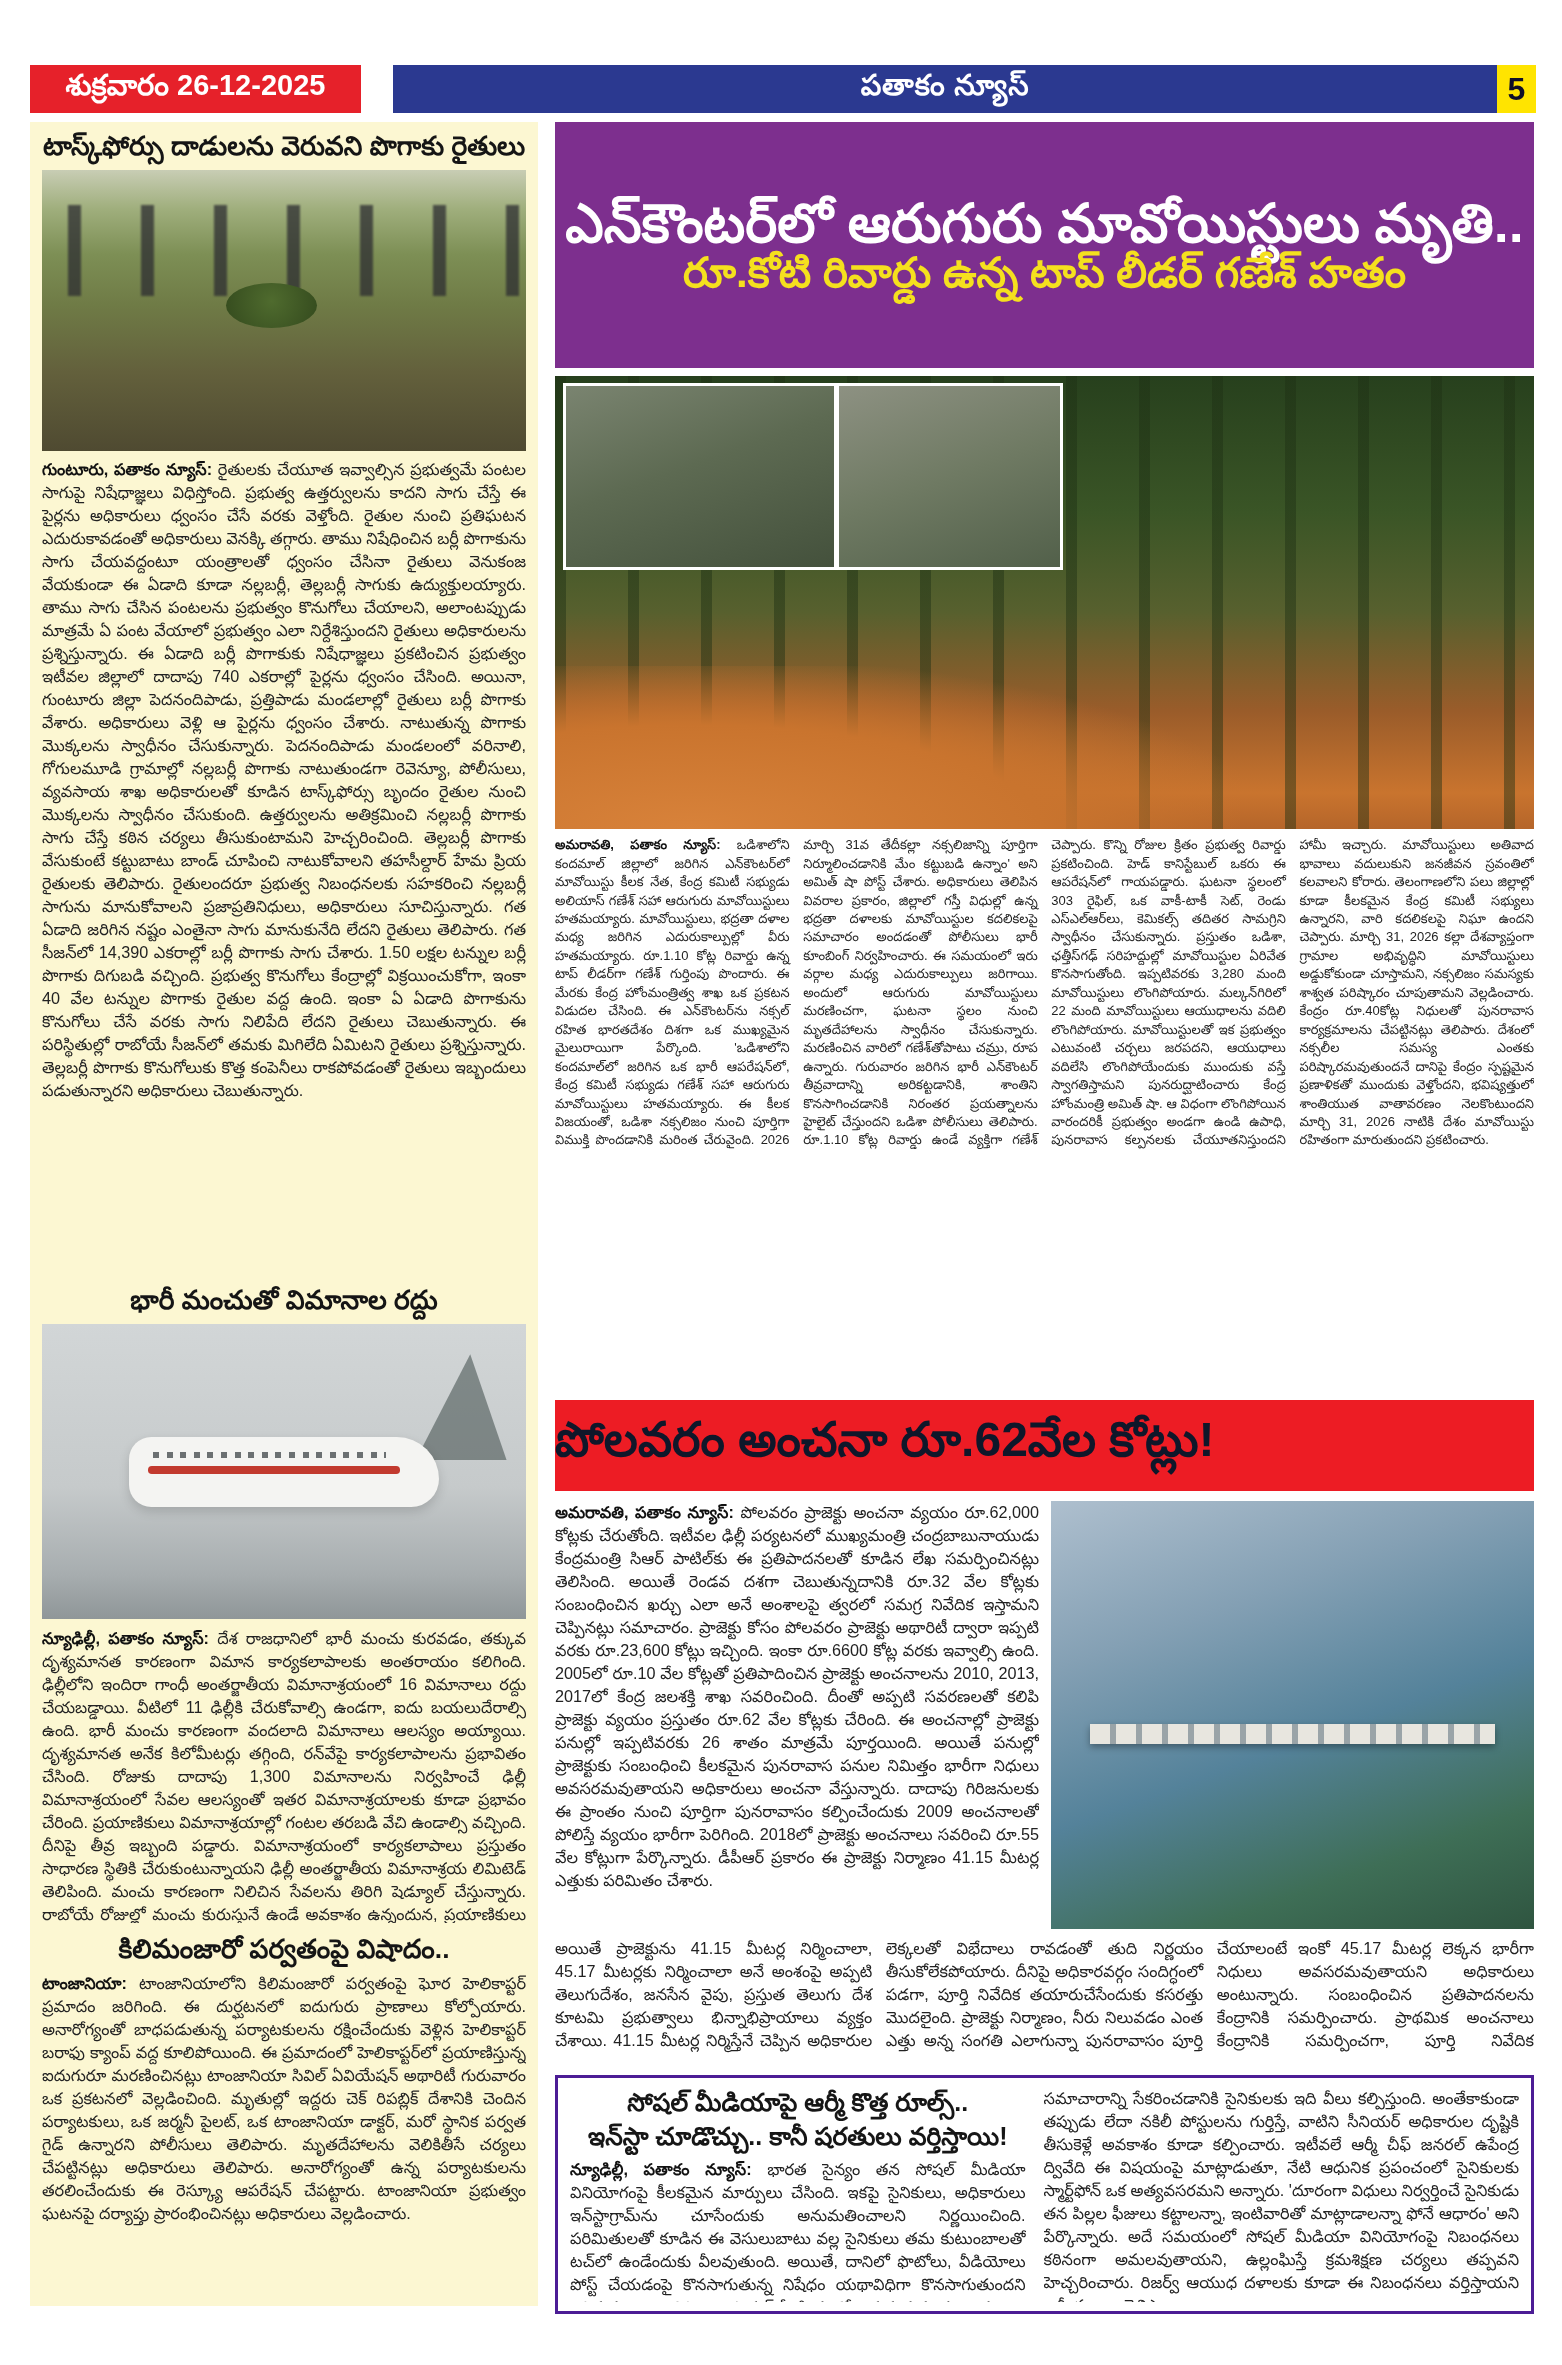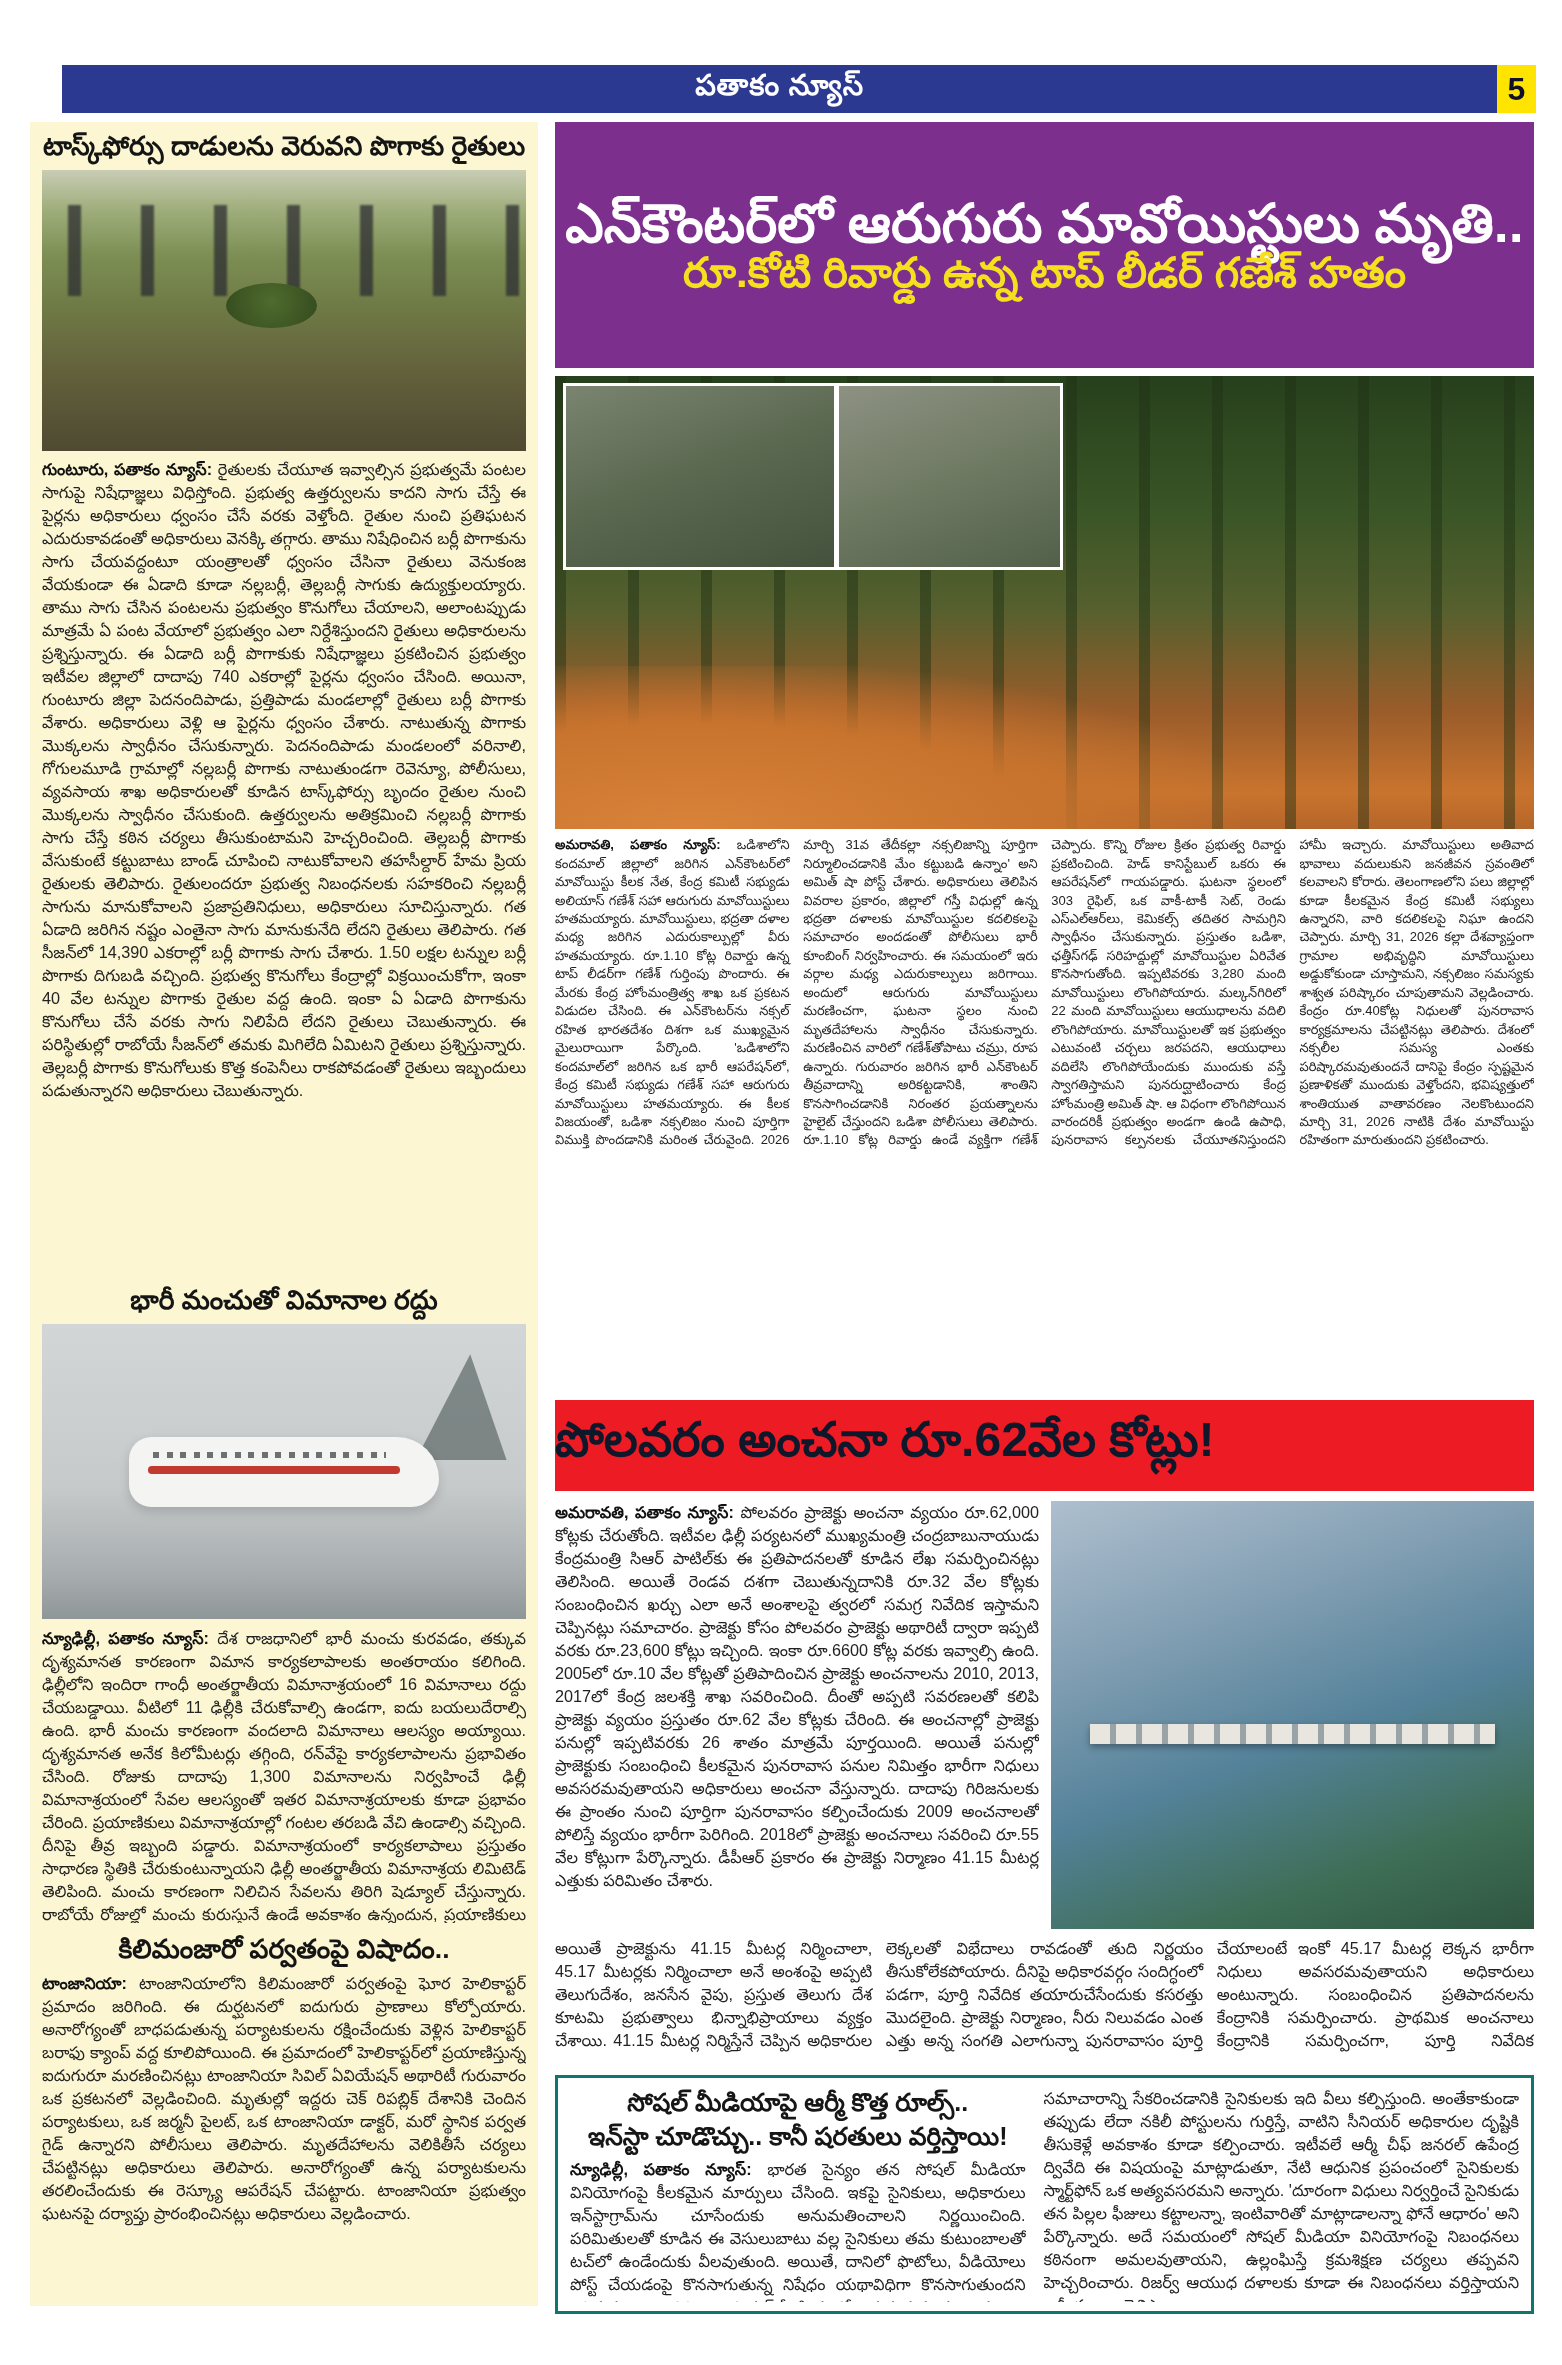--- a/index.html
+++ b/index.html
@@ -44,32 +44,33 @@
   .main-right{position:absolute;left:555px;top:122px;width:979px;}
   .purple-box{height:246px;background:#7d2f8e;text-align:center;display:flex;flex-direction:column;justify-content:center;}
   .main-headline{color:#ffffff;font-size:54px;font-weight:bold;line-height:1.05;}
   .sub-headline{color:#f5e01e;font-size:42px;font-weight:bold;line-height:1.05;}
   .encounter-body{margin-top:7.6px;height:556px;column-count:4;column-gap:13.6px;font-size:13px;line-height:1.42;text-align:justify;color:#222;overflow:hidden;}
   .red-box{margin-top:7.6px;height:91px;background:#ed1c24;color:#0f172a;display:flex;align-items:center;justify-content:flex-start;font-size:48px;font-weight:bold;}
   .polavaram-flex{margin-top:10.6px;display:flex;gap:12px;height:428px;}
   .polavaram-text{width:484px;font-size:16.2px;line-height:1.42;text-align:justify;color:#222;overflow:hidden;}
   .polavaram-photo{flex:1;position:relative;overflow:hidden;}
   .polavaram-more{margin-top:7.6px;height:127px;column-count:3;column-gap:13.6px;font-size:16.2px;line-height:1.42;text-align:justify;color:#222;overflow:hidden;}
-  .social-box{margin-top:10.6px;border:3px solid #0f766e;box-sizing:border-box;padding:9px 12px;height:239px;display:flex;gap:18px;background:#ffffff;}
+  .social-box{margin-top:10.6px;border:3px solid #4c1d95;box-sizing:border-box;padding:9px 12px;height:239px;display:flex;gap:18px;background:#ffffff;}
   .social-left{width:48%;overflow:hidden;}
   .social-right{flex:1;overflow:hidden;}
   .social-headline{font-size:25px;font-weight:bold;color:#161616;text-align:center;line-height:1.25;margin:0 0 6px 0;}
   .social-text{font-size:16.2px;line-height:1.42;text-align:justify;color:#222;margin:0;}
 </style>
 </head>
 <body>
 
 <div class="page">
 
   <div class="header-bar">
+    <div class="hdr-red">శుక్రవారం  26-12-2025</div>
     <div class="hdr-blue">పతాకం న్యూస్</div>
     <div class="hdr-yellow">5</div>
   </div>
 
   <div class="left-col">
     <div class="headline-black">టాస్క్‌ఫోర్సు దాడులను వెరువని పొగాకు రైతులు</div>
 
     <div class="photo photo-farmers">
       <div class="people-row"></div>
       <div class="heap"></div>

